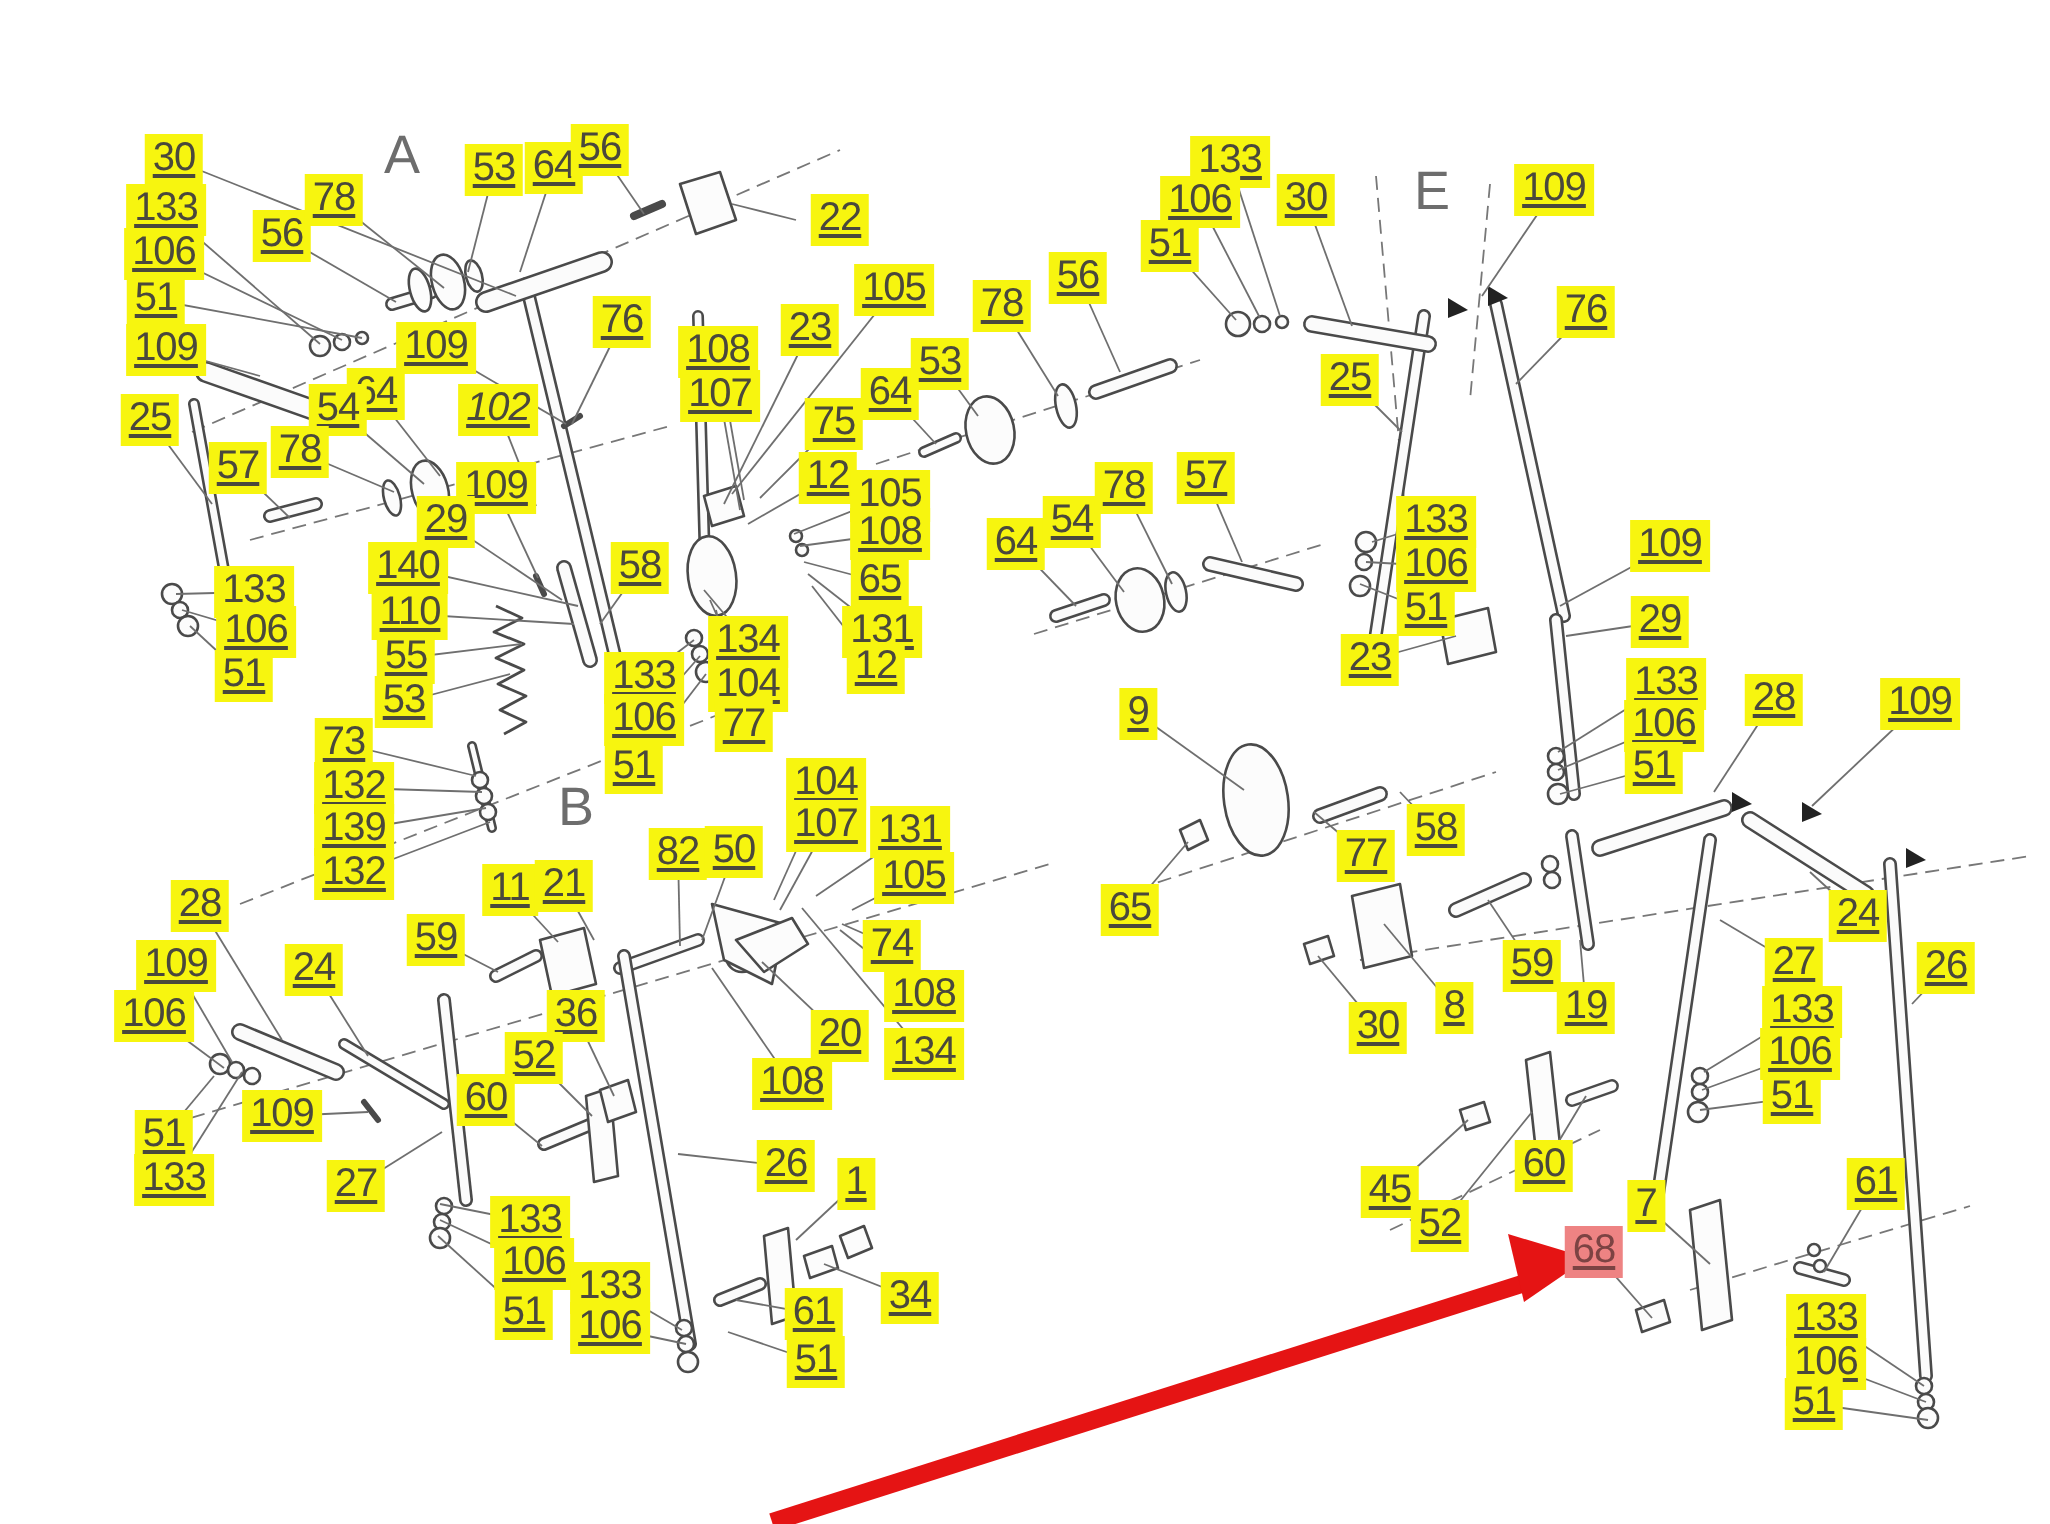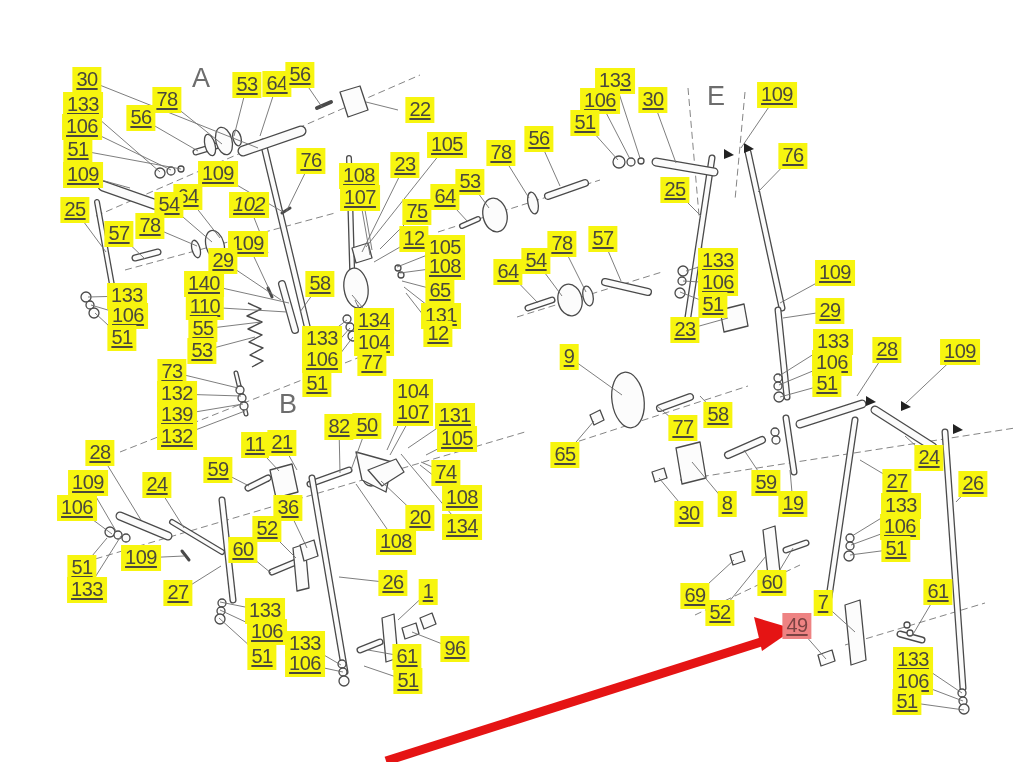--- a/index.html
+++ b/index.html
@@ -423,21 +423,21 @@
       <div class="lbl" style="left: 243px; top: 550px;">60</div>
       <div class="lbl" style="left: 265px; top: 611px;">133</div>
       <div class="lbl" style="left: 267px; top: 632px;">106</div>
       <div class="lbl" style="left: 262px; top: 657px;">51</div>
       <div class="lbl" style="left: 305px; top: 644px;">133</div>
       <div class="lbl" style="left: 305px; top: 664px;">106</div>
       <div class="lbl" style="left: 393px; top: 583px;">26</div>
       <div class="lbl" style="left: 428px; top: 592px;">1</div>
       <div class="lbl" style="left: 407px; top: 657px;">61</div>
       <div class="lbl" style="left: 408px; top: 681px;">51</div>
-      <div class="lbl" style="left: 455px; top: 649px;">96</div>
+      <div class="lbl" style="left: 455px; top: 649px;">34</div>
       <div class="lbl" style="left: 615px; top: 81px;">133</div>
       <div class="lbl" style="left: 600px; top: 101px;">106</div>
       <div class="lbl" style="left: 585px; top: 123px;">51</div>
       <div class="lbl" style="left: 653px; top: 100px;">30</div>
       <div class="lbl" style="left: 777px; top: 95px;">109</div>
       <div class="lbl" style="left: 793px; top: 156px;">76</div>
       <div class="lbl" style="left: 675px; top: 190px;">25</div>
       <div class="lbl" style="left: 718px; top: 261px;">133</div>
       <div class="lbl" style="left: 718px; top: 283px;">106</div>
       <div class="lbl" style="left: 713px; top: 305px;">51</div>
@@ -456,23 +456,23 @@
       <div class="lbl" style="left: 766px; top: 483px;">59</div>
       <div class="lbl" style="left: 727px; top: 504px;">8</div>
       <div class="lbl" style="left: 689px; top: 514px;">30</div>
       <div class="lbl" style="left: 793px; top: 504px;">19</div>
       <div class="lbl" style="left: 929px; top: 458px;">24</div>
       <div class="lbl" style="left: 897px; top: 482px;">27</div>
       <div class="lbl" style="left: 973px; top: 484px;">26</div>
       <div class="lbl" style="left: 901px; top: 506px;">133</div>
       <div class="lbl" style="left: 900px; top: 527px;">106</div>
       <div class="lbl" style="left: 896px; top: 549px;">51</div>
-      <div class="lbl" style="left: 695px; top: 596px;">69</div>
+      <div class="lbl" style="left: 695px; top: 596px;">45</div>
       <div class="lbl" style="left: 720px; top: 613px;">52</div>
       <div class="lbl" style="left: 772px; top: 583px;">60</div>
       <div class="lbl" style="left: 823px; top: 603px;">7</div>
-      <div class="lbl hl" style="left: 797px; top: 626px;">49</div>
+      <div class="lbl hl" style="left: 797px; top: 626px;">68</div>
       <div class="lbl" style="left: 938px; top: 592px;">61</div>
       <div class="lbl" style="left: 913px; top: 660px;">133</div>
       <div class="lbl" style="left: 913px; top: 682px;">106</div>
       <div class="lbl" style="left: 907px; top: 702px;">51</div>
     </div>
 </div>
 
 </body></html>

